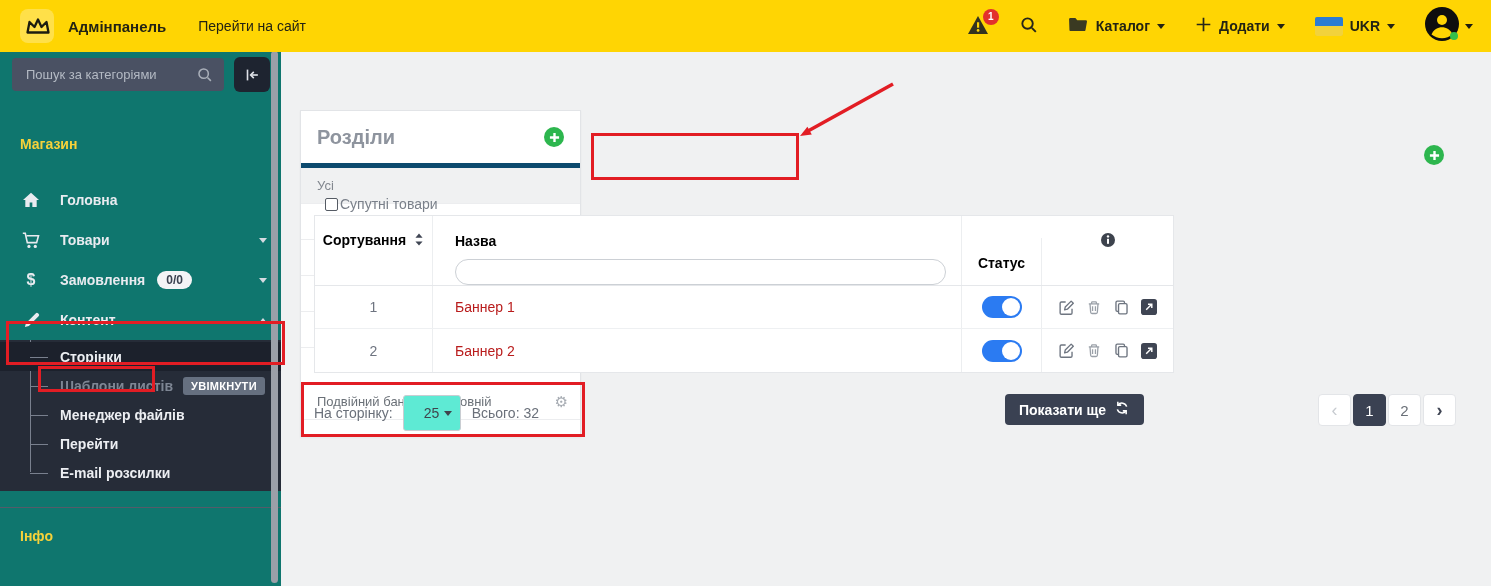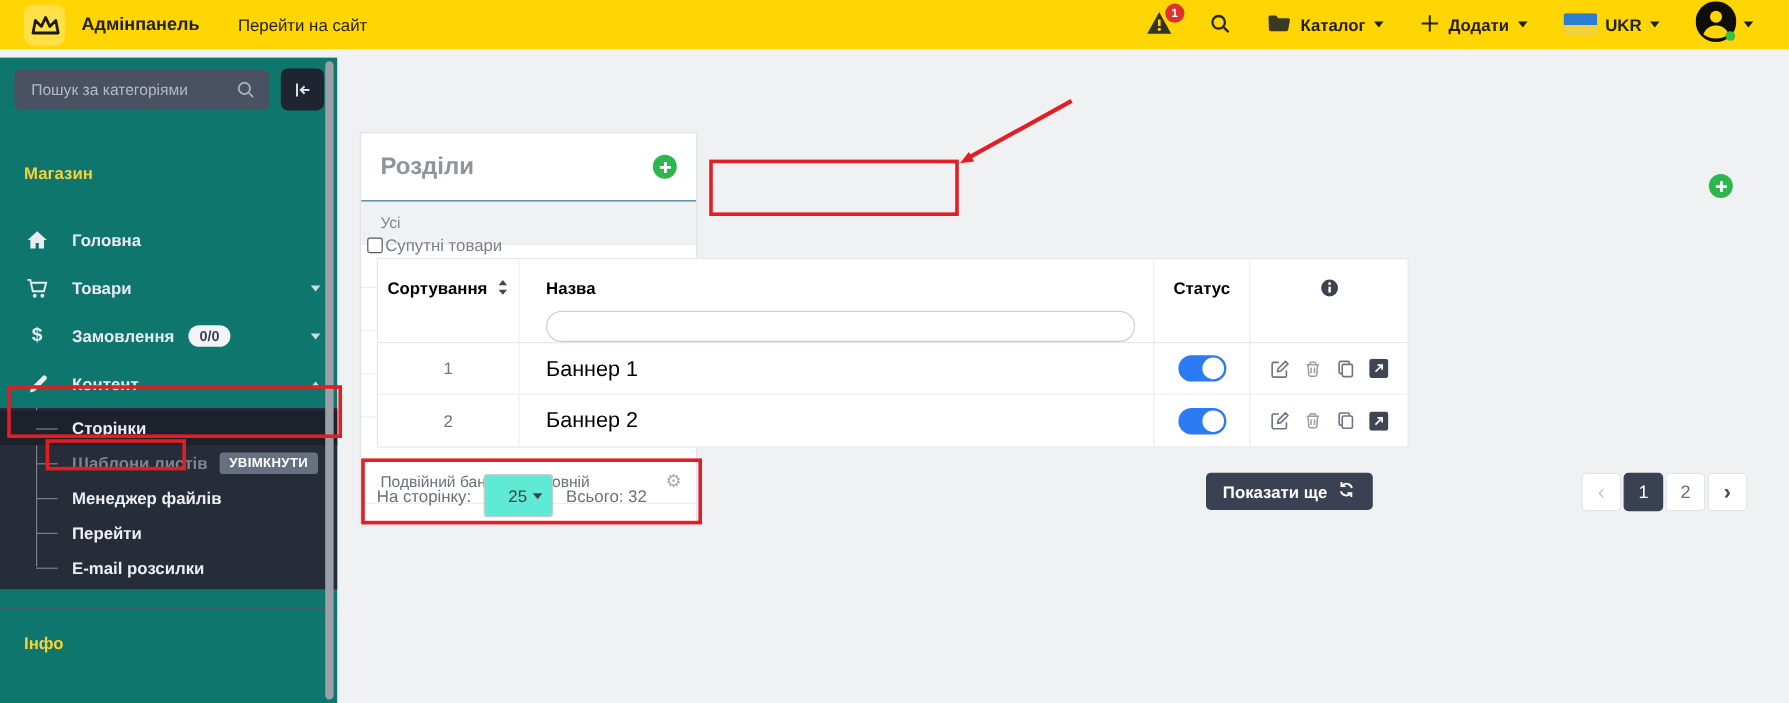--- a/index.html
+++ b/index.html
@@ -1,21 +1,21 @@
 <!DOCTYPE html>
 <html><head>
 <meta charset="utf-8">
 <style>
   * { margin:0; padding:0; box-sizing:border-box; }
   body { font-family:"Liberation Sans", sans-serif; background:#fff; }
   .stage { position:relative; width:1491px; height:586px; overflow:hidden; background:#f0f1f2; }
 
   
-  .topbar { position:absolute; left:0; top:0; width:100%; height:41px; background:#ffd503;
-            display:flex; align-items:center; padding:0 30px 0 20px; z-index:10; }
+  .topbar { position:absolute; left:0; top:0; width:100%; height:52px; background:#ffd503;
+            display:flex; align-items:center; padding:0 18px 0 20px; z-index:10; }
   .topbar .brand-wrap { display:flex; align-items:center; gap:14px; }
   .logo-badge { width:34px; height:34px; border-radius:8px; background:rgba(255,255,255,.28);
                 display:flex; align-items:center; justify-content:center; }
   .brand { font-size:15px; font-weight:bold; color:#232313; }
   .site-link { margin-left:32px; font-size:14px; font-weight:normal; color:#232313; cursor:pointer; }
   .topbar-right { margin-left:auto; display:flex; align-items:center; gap:30px; }
   .tb-item { display:flex; align-items:center; gap:7px; color:#232313; font-size:14px; font-weight:bold; cursor:pointer; }
   .alert-wrap { position:relative; }
   .alert-badge { position:absolute; top:-6px; right:-10px; min-width:16px; height:16px; border-radius:8px;
                  background:#e2302c; color:#fff; font-size:10px; font-weight:bold;
@@ -60,56 +60,56 @@
   .sb-divider { height:1px; background:#545b69; margin-top:16px; }
   .sb-info { margin-top:20px; }
   .sb-scrollbar { position:absolute; right:3px; top:3px; width:7px; height:532px; background:#9b9fa8; border-radius:4px; cursor:pointer; }
 
   
   .main { position:absolute; left:281px; top:48px; width:1210px; height:538px; background:#f0f1f2; }
 
   
   .panel { position:absolute; left:19px; top:62px; width:281px; height:327px; background:#fff;
            border:1px solid #e2e4e7; box-shadow:0 1px 2px rgba(0,0,0,.04); }
-  .panel-head { height:57px; display:flex; align-items:center; padding:0 16px; border-bottom:1px solid #0c4a6e; }
+  .panel-head { height:57px; display:flex; align-items:center; padding:0 16px; border-bottom:5px solid #0c4a6e; }
   .panel-title { font-size:20px; font-weight:bold; color:#8e949e; }
   .green-plus { width:20px; height:20px; border-radius:50%; background:#2db64e; color:#fff;
                 display:flex; align-items:center; justify-content:center; cursor:pointer; flex:none; }
   .panel-head .green-plus { margin-left:auto; }
   .panel-list .p-item { height:36px; display:flex; align-items:center; padding:0 12px 0 16px;
                         font-size:13px; color:#6a7077; border-bottom:1px solid #ecedef; cursor:pointer; }
   .panel-list .p-item.selected { background:#f0f1f2; color:#82878f; }
   .p-gear { margin-left:auto; font-size:15px; color:#a7acb3; cursor:pointer; line-height:1; }
 
   
   .content-title { position:absolute; left:36px; top:94px; font-size:22px; font-weight:bold; color:#42474f; }
   .content-plus { position:absolute; left:1143px; top:97px; }
-  .chk-row { position:absolute; left:25px; top:148px; display:flex; align-items:center; }
+  .chk-row { position:absolute; left:44px; top:148px; display:flex; align-items:center; }
   .chk { width:13px; height:13px; border:1.5px solid #555b64; border-radius:2px; background:#fff; cursor:pointer; }
   .chk-label { font-size:14px; color:#7a808a; margin-left:2px; }
 
   
   .tbl { position:absolute; left:33px; top:167px; width:860px; background:#fff; border:1px solid #e5e7ea; }
   .trow { display:flex; }
   .thead { height:70px; border-bottom:1px solid #e5e7ea; }
   .c-sort { width:118px; border-right:1px solid #eceef0; flex:none; }
   .c-name { flex:1; border-right:1px solid #eceef0; min-width:0; }
   .c-status { width:80px; border-right:1px solid #eceef0; flex:none; }
   .c-act { width:131px; flex:none; }
   .thead .c-sort { display:flex; justify-content:center; align-items:flex-start; padding-top:16px; gap:8px; cursor:pointer; }
   .th-label { font-size:14px; font-weight:bold; color:#000000; }
   .thead .c-name { padding:16px 15px 0 22px; }
   .name-filter { display:block; width:100%; height:26px; margin-top:9px; border:1px solid #ccd0d5;
                  border-radius:13px; padding:0 12px; font-size:13px; font-family:"Liberation Sans",sans-serif; }
-  .thead .c-status { text-align:center; padding-top:16px; }
+  .thead .c-status { text-align:center; padding-top:16px;margin-top:22px; }
   .thead .c-act { display:flex; justify-content:center; padding-top:16px; }
   .brow { height:43px; border-bottom:1px solid #eef0f2; align-items:center; }
   .brow:last-child { border-bottom:none; }
   .brow .c-sort, .brow .c-status { display:flex; align-items:center; justify-content:center; align-self:stretch; }
-  .brow .c-name { padding-left:22px; font-size:18px; color:#000000; align-self:stretch; display:flex; align-items:center; }
+  .brow .c-name { padding-left:22px; font-size:14px; color:#b91c1c; align-self:stretch; display:flex; align-items:center; }
   .brow .c-sort { font-size:14px; color:#6e7480; }
   .toggle { width:40px; height:22px; border-radius:11px; background:#2b7bf2; position:relative; cursor:pointer; }
   .toggle .knob { position:absolute; right:2px; top:2px; width:18px; height:18px; border-radius:50%; background:#fff; }
   .brow .c-act { display:flex; align-items:center; justify-content:center; gap:11px; align-self:stretch; }
   .act-ico { display:flex; cursor:pointer; }
 
   
   .foot-left { position:absolute; left:33px; top:347px; display:flex; align-items:center; font-size:14px; color:#6a707a; }
   .pp-select { width:58px; height:36px; border:1px solid #c9cdd2; border-radius:3px; background:#5eead4;
                display:flex; align-items:center; padding:0 8px 0 20px; margin-left:10px; cursor:pointer;

